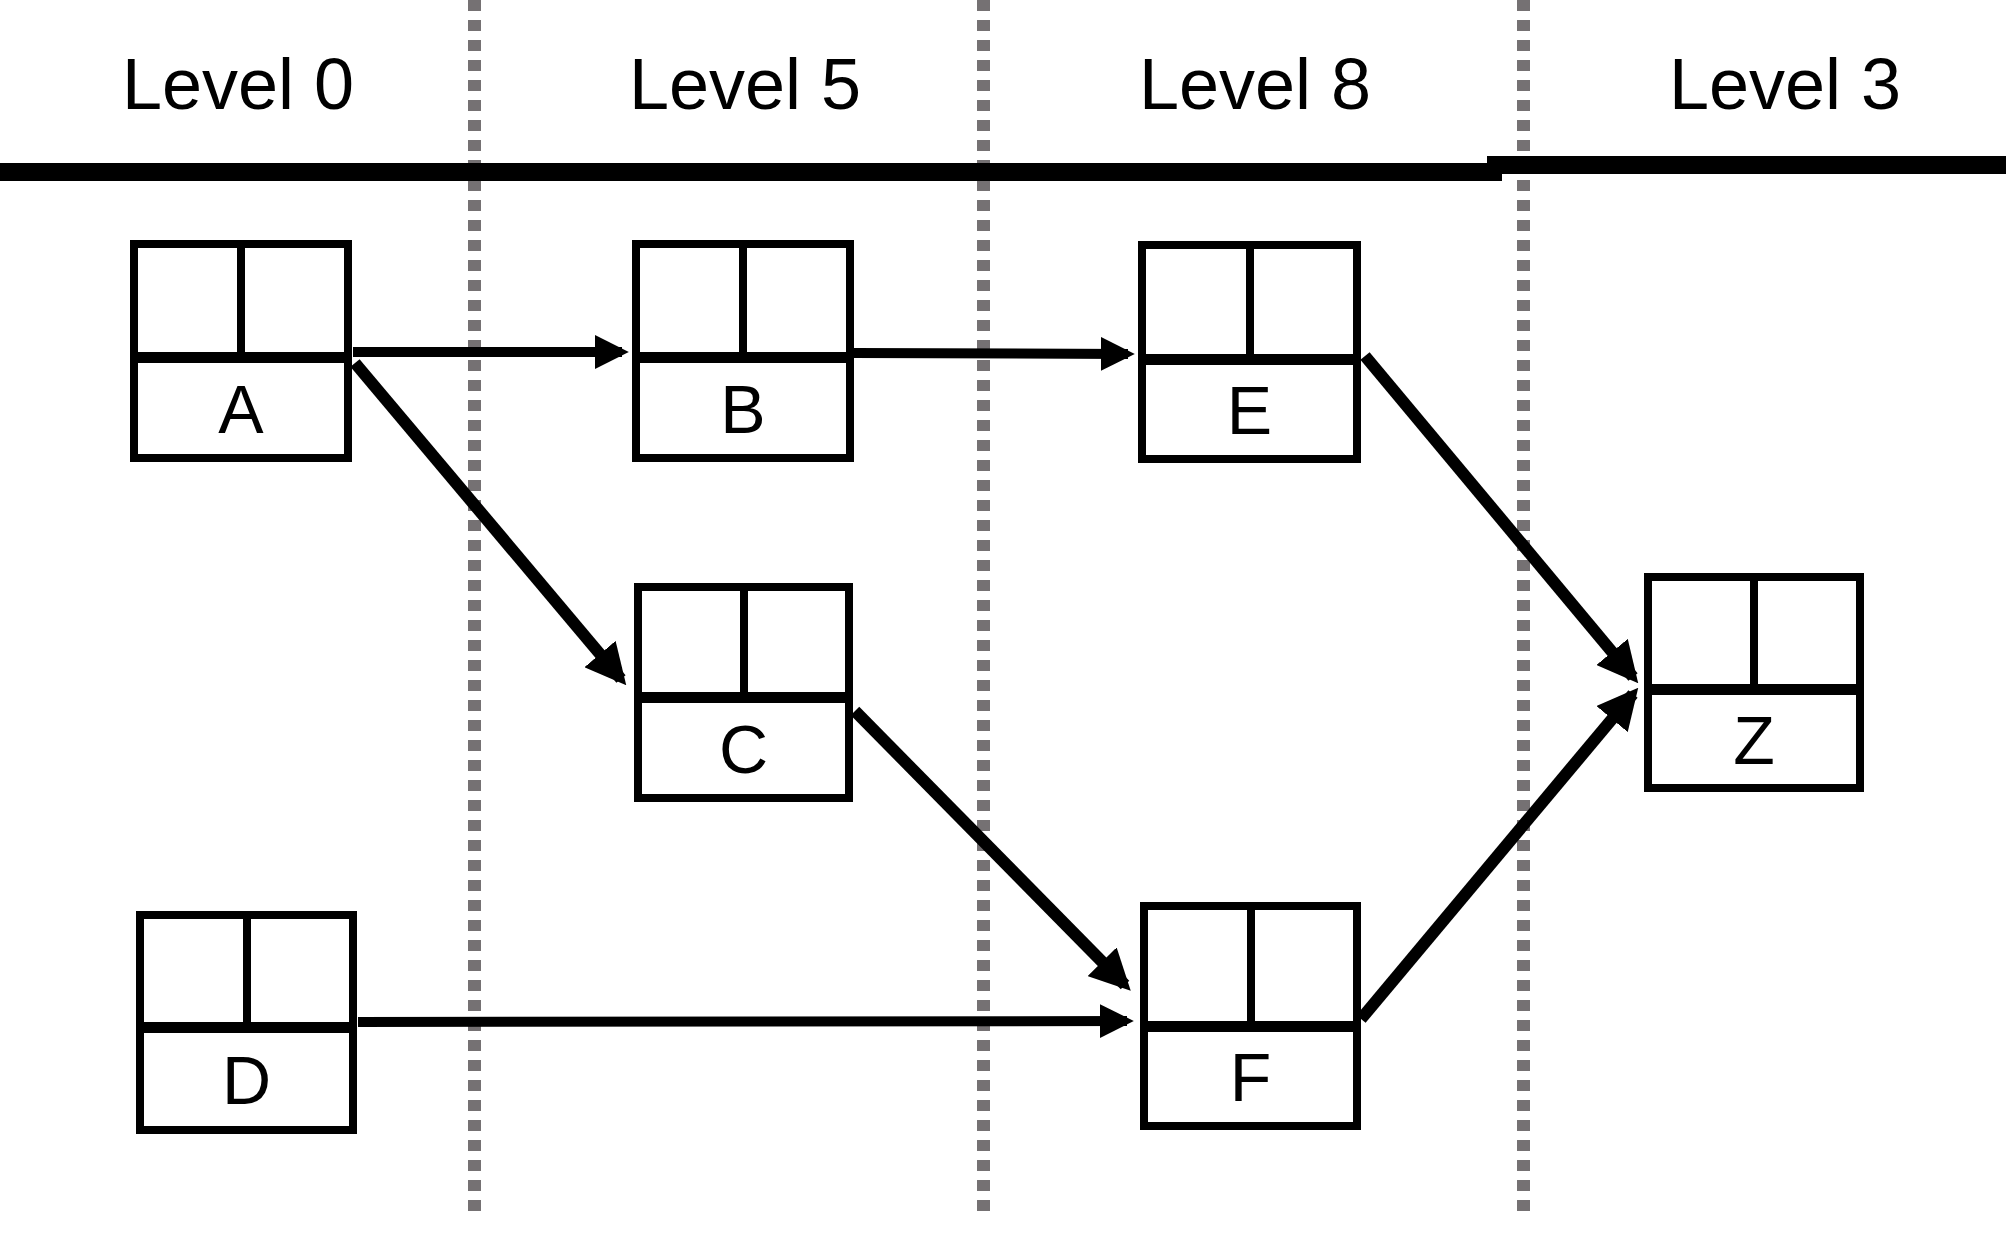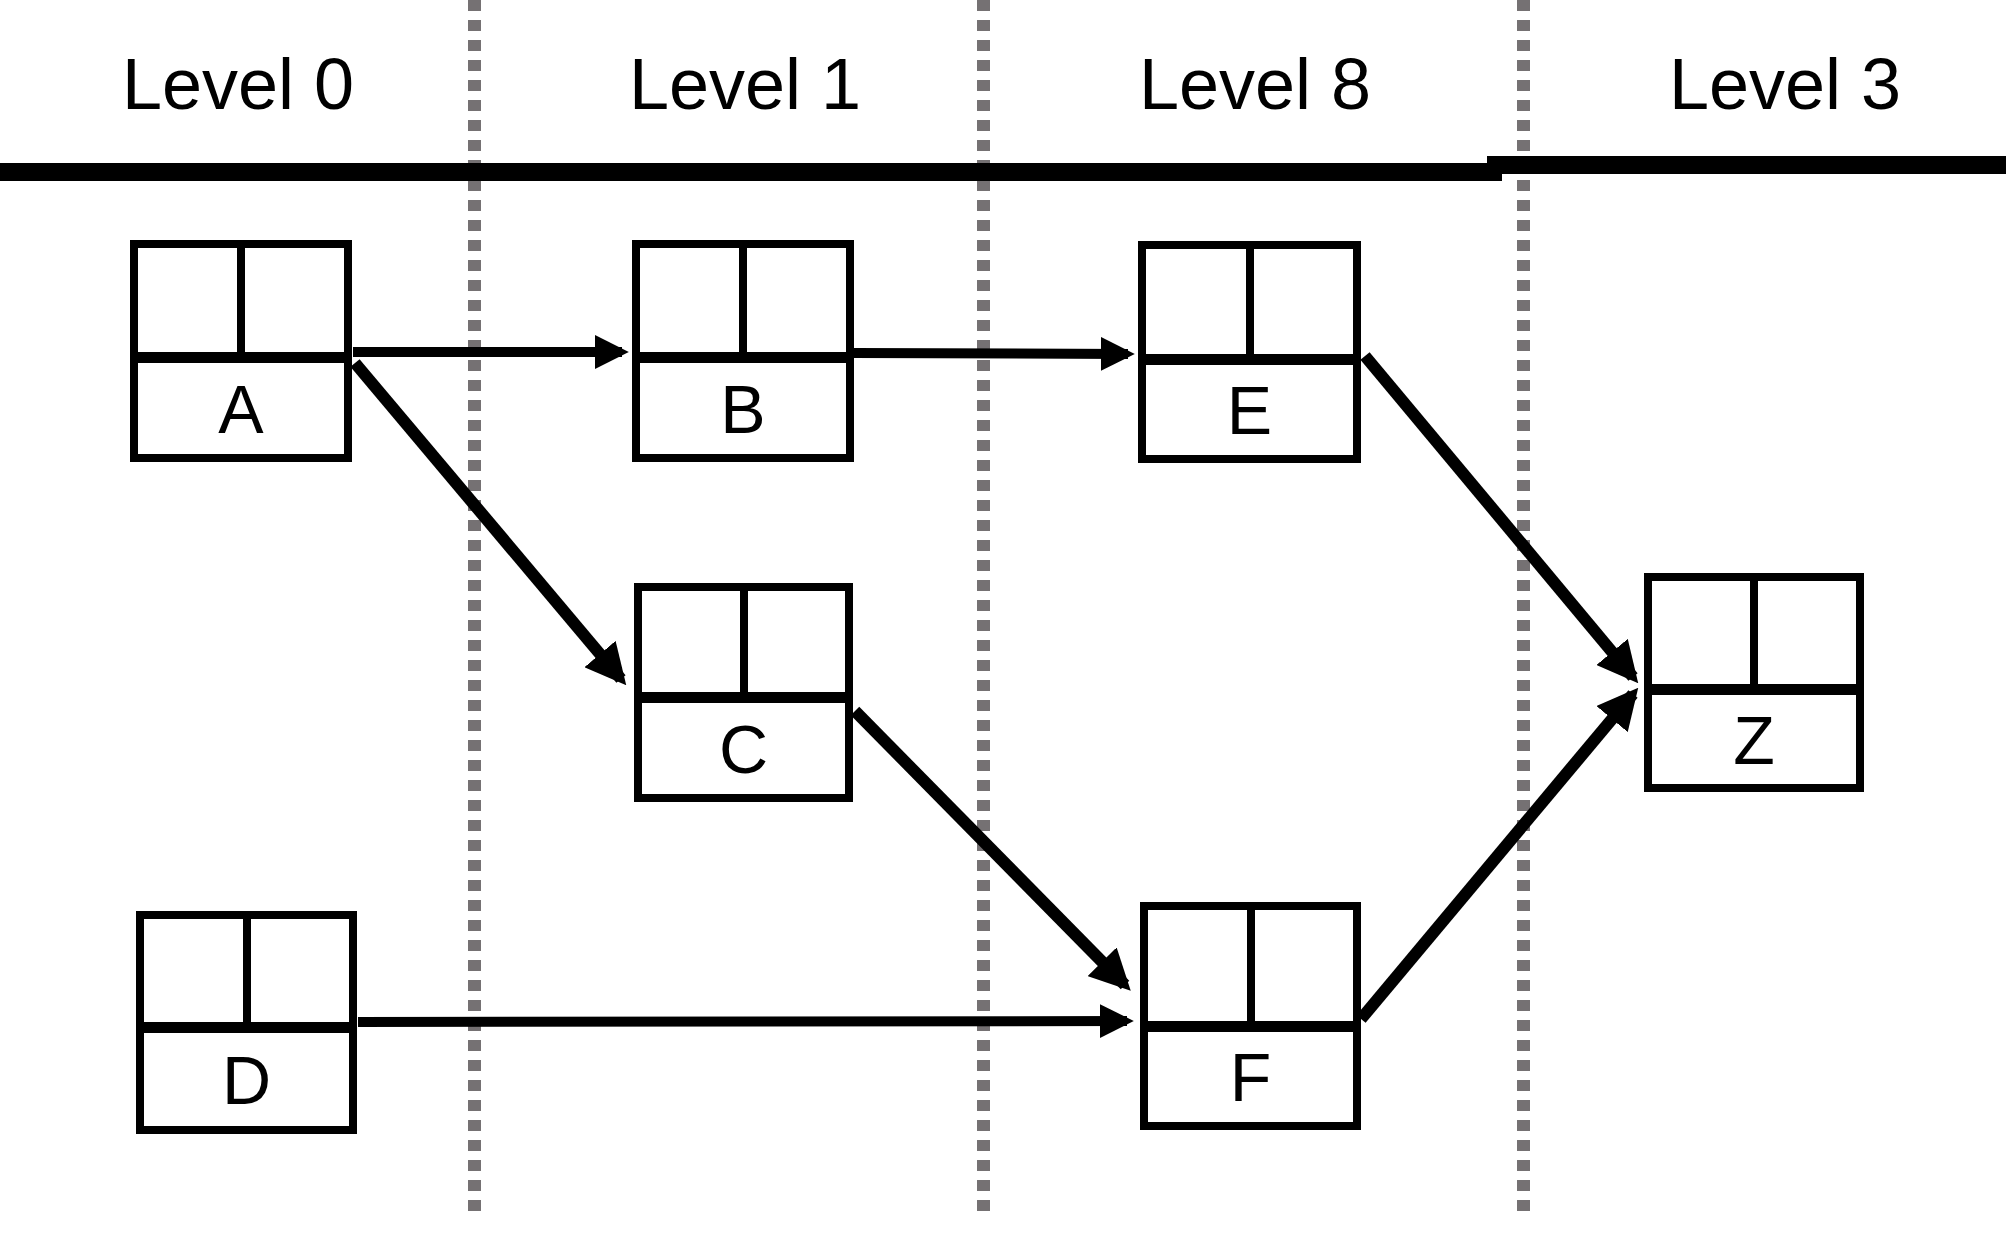--- a/index.html
+++ b/index.html
@@ -56,21 +56,21 @@
     font-size:68px;
     color:#000000;
   }
 </style>
 </head>
 <body>
 
 <div class="canvas">
 
   <div class="level-label" style="left:8px;">Level 0</div>
-  <div class="level-label" style="left:515px;">Level 1</div>
+  <div class="level-label" style="left:515px;">Level 5</div>
   <div class="level-label" style="left:1025px;">Level 8</div>
   <div class="level-label" style="left:1555px;">Level 3</div>
 
   <div class="dashed-line" style="left:468px;"></div>
   <div class="dashed-line" style="left:977px;"></div>
   <div class="dashed-line" style="left:1517px;"></div>
 
   <svg class="edges-svg" width="2012" height="1242" viewBox="0 0 2012 1242" xmlns="http://www.w3.org/2000/svg">
     <defs>
       <marker id="ah" viewBox="0 0 10 10" refX="8" refY="5" markerWidth="3.4" markerHeight="3.4" orient="auto">

